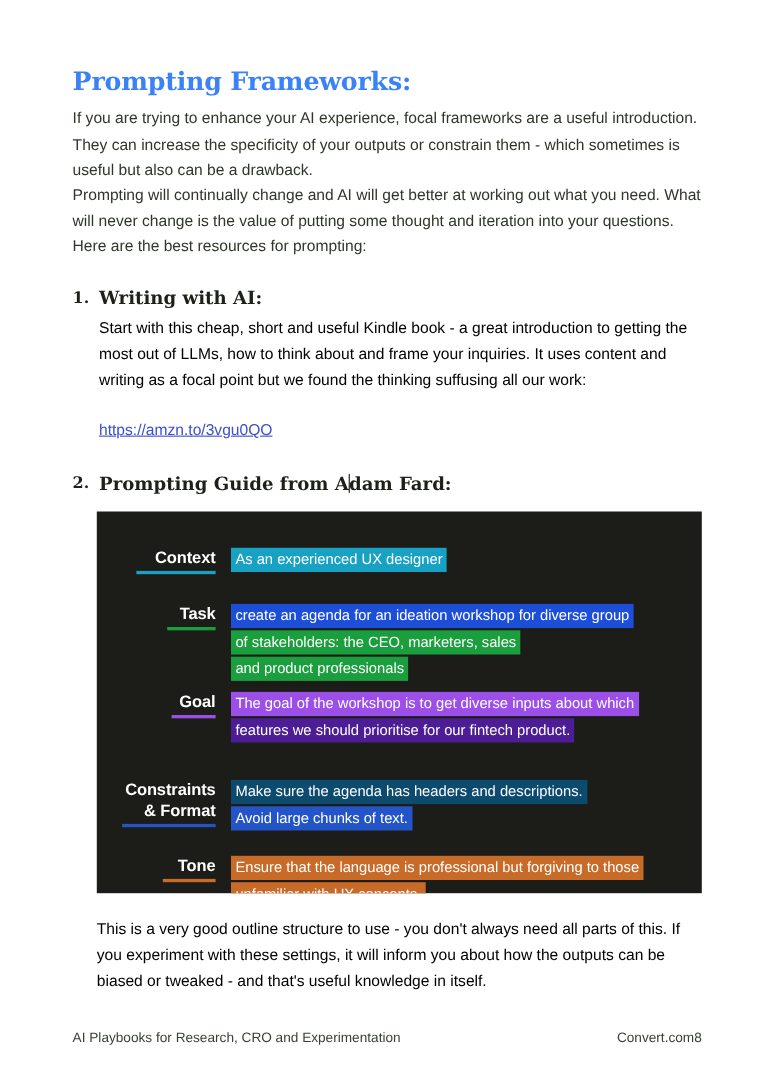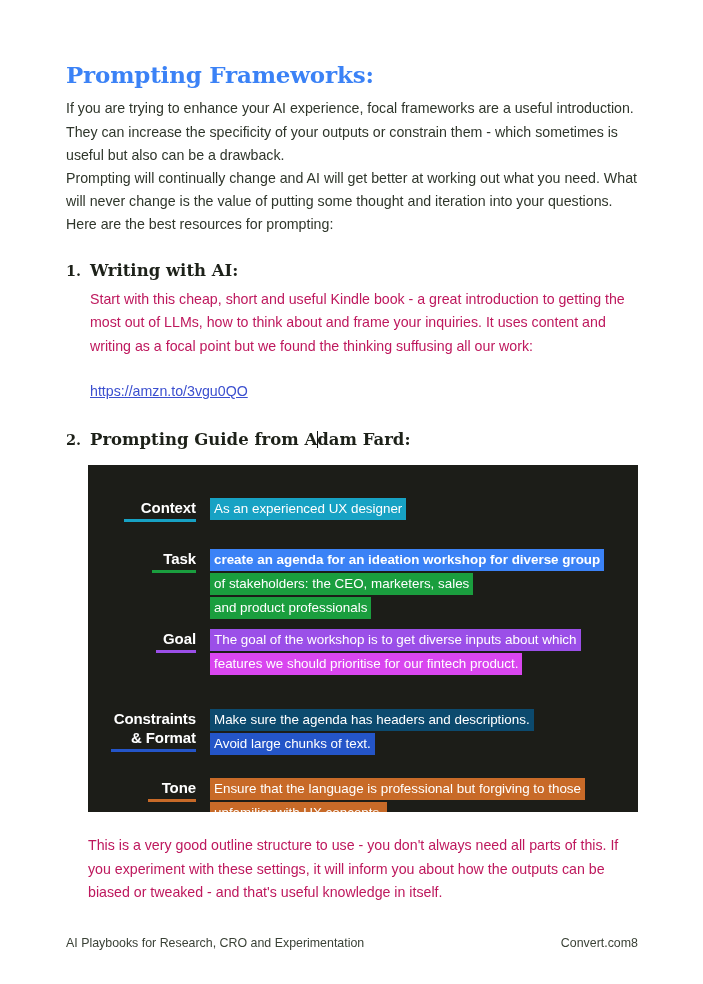--- a/index.html
+++ b/index.html
@@ -75,21 +75,21 @@
     font-weight: bold;
     font-size: 16.5px;
     line-height: 22px;
     color: #1d2119;
     margin: 0 0 6px 0;
     position: relative;
   }
   .olbody {
     font-size: 14.2px;
     line-height: 23.5px;
-    color: #be185d;
+    color: #000000;
     margin: 0;
   }
   .caret {
     display: inline-block;
     width: 1px;
     height: 17px;
     background: #111111;
     vertical-align: -3px;
     margin: 0 -0.5px;
   }
@@ -208,34 +208,34 @@
         <span class="fw-line" style="background:#17a2c4;">As an experienced UX designer</span>
       </div>
     </div>
 
     <div class="fw-row" style="left:0; top:65px; width:648px;">
       <div class="fw-label">
         <span class="lab-line">Task</span>
         <span class="lab-rule" style="background:#1a9e3e; width:44px;"></span>
       </div>
       <div class="fw-lines">
-        <span class="fw-line" style="background:#3b82f6;font-weight:bold;">create an agenda for an ideation workshop for diverse group</span><br>
+        <span class="fw-line" style="background:#1d4ed8;">create an agenda for an ideation workshop for diverse group</span><br>
         <span class="fw-line" style="background:#1a9e3e;">of stakeholders: the CEO, marketers, sales</span><br>
         <span class="fw-line" style="background:#1a9e3e;">and product professionals</span>
       </div>
     </div>
 
     <div class="fw-row" style="left:0; top:145px; width:550px;">
       <div class="fw-label">
         <span class="lab-line">Goal</span>
         <span class="lab-rule" style="background:#9b4fe8; width:40px;"></span>
       </div>
       <div class="fw-lines">
         <span class="fw-line" style="background:#9b4fe8;">The goal of the workshop is to get diverse inputs about which</span><br>
-        <span class="fw-line" style="background:#d946ef;">features we should prioritise for our fintech product.</span>
+        <span class="fw-line" style="background:#4c1d95;">features we should prioritise for our fintech product.</span>
       </div>
     </div>
 
     <div class="fw-row" style="left:0; top:225px; width:550px;">
       <div class="fw-label">
         <span class="lab-line">Constraints</span>
         <span class="lab-line">&amp; Format</span>
         <span class="lab-rule" style="background:#2455c8; width:85px;"></span>
       </div>
       <div class="fw-lines">

